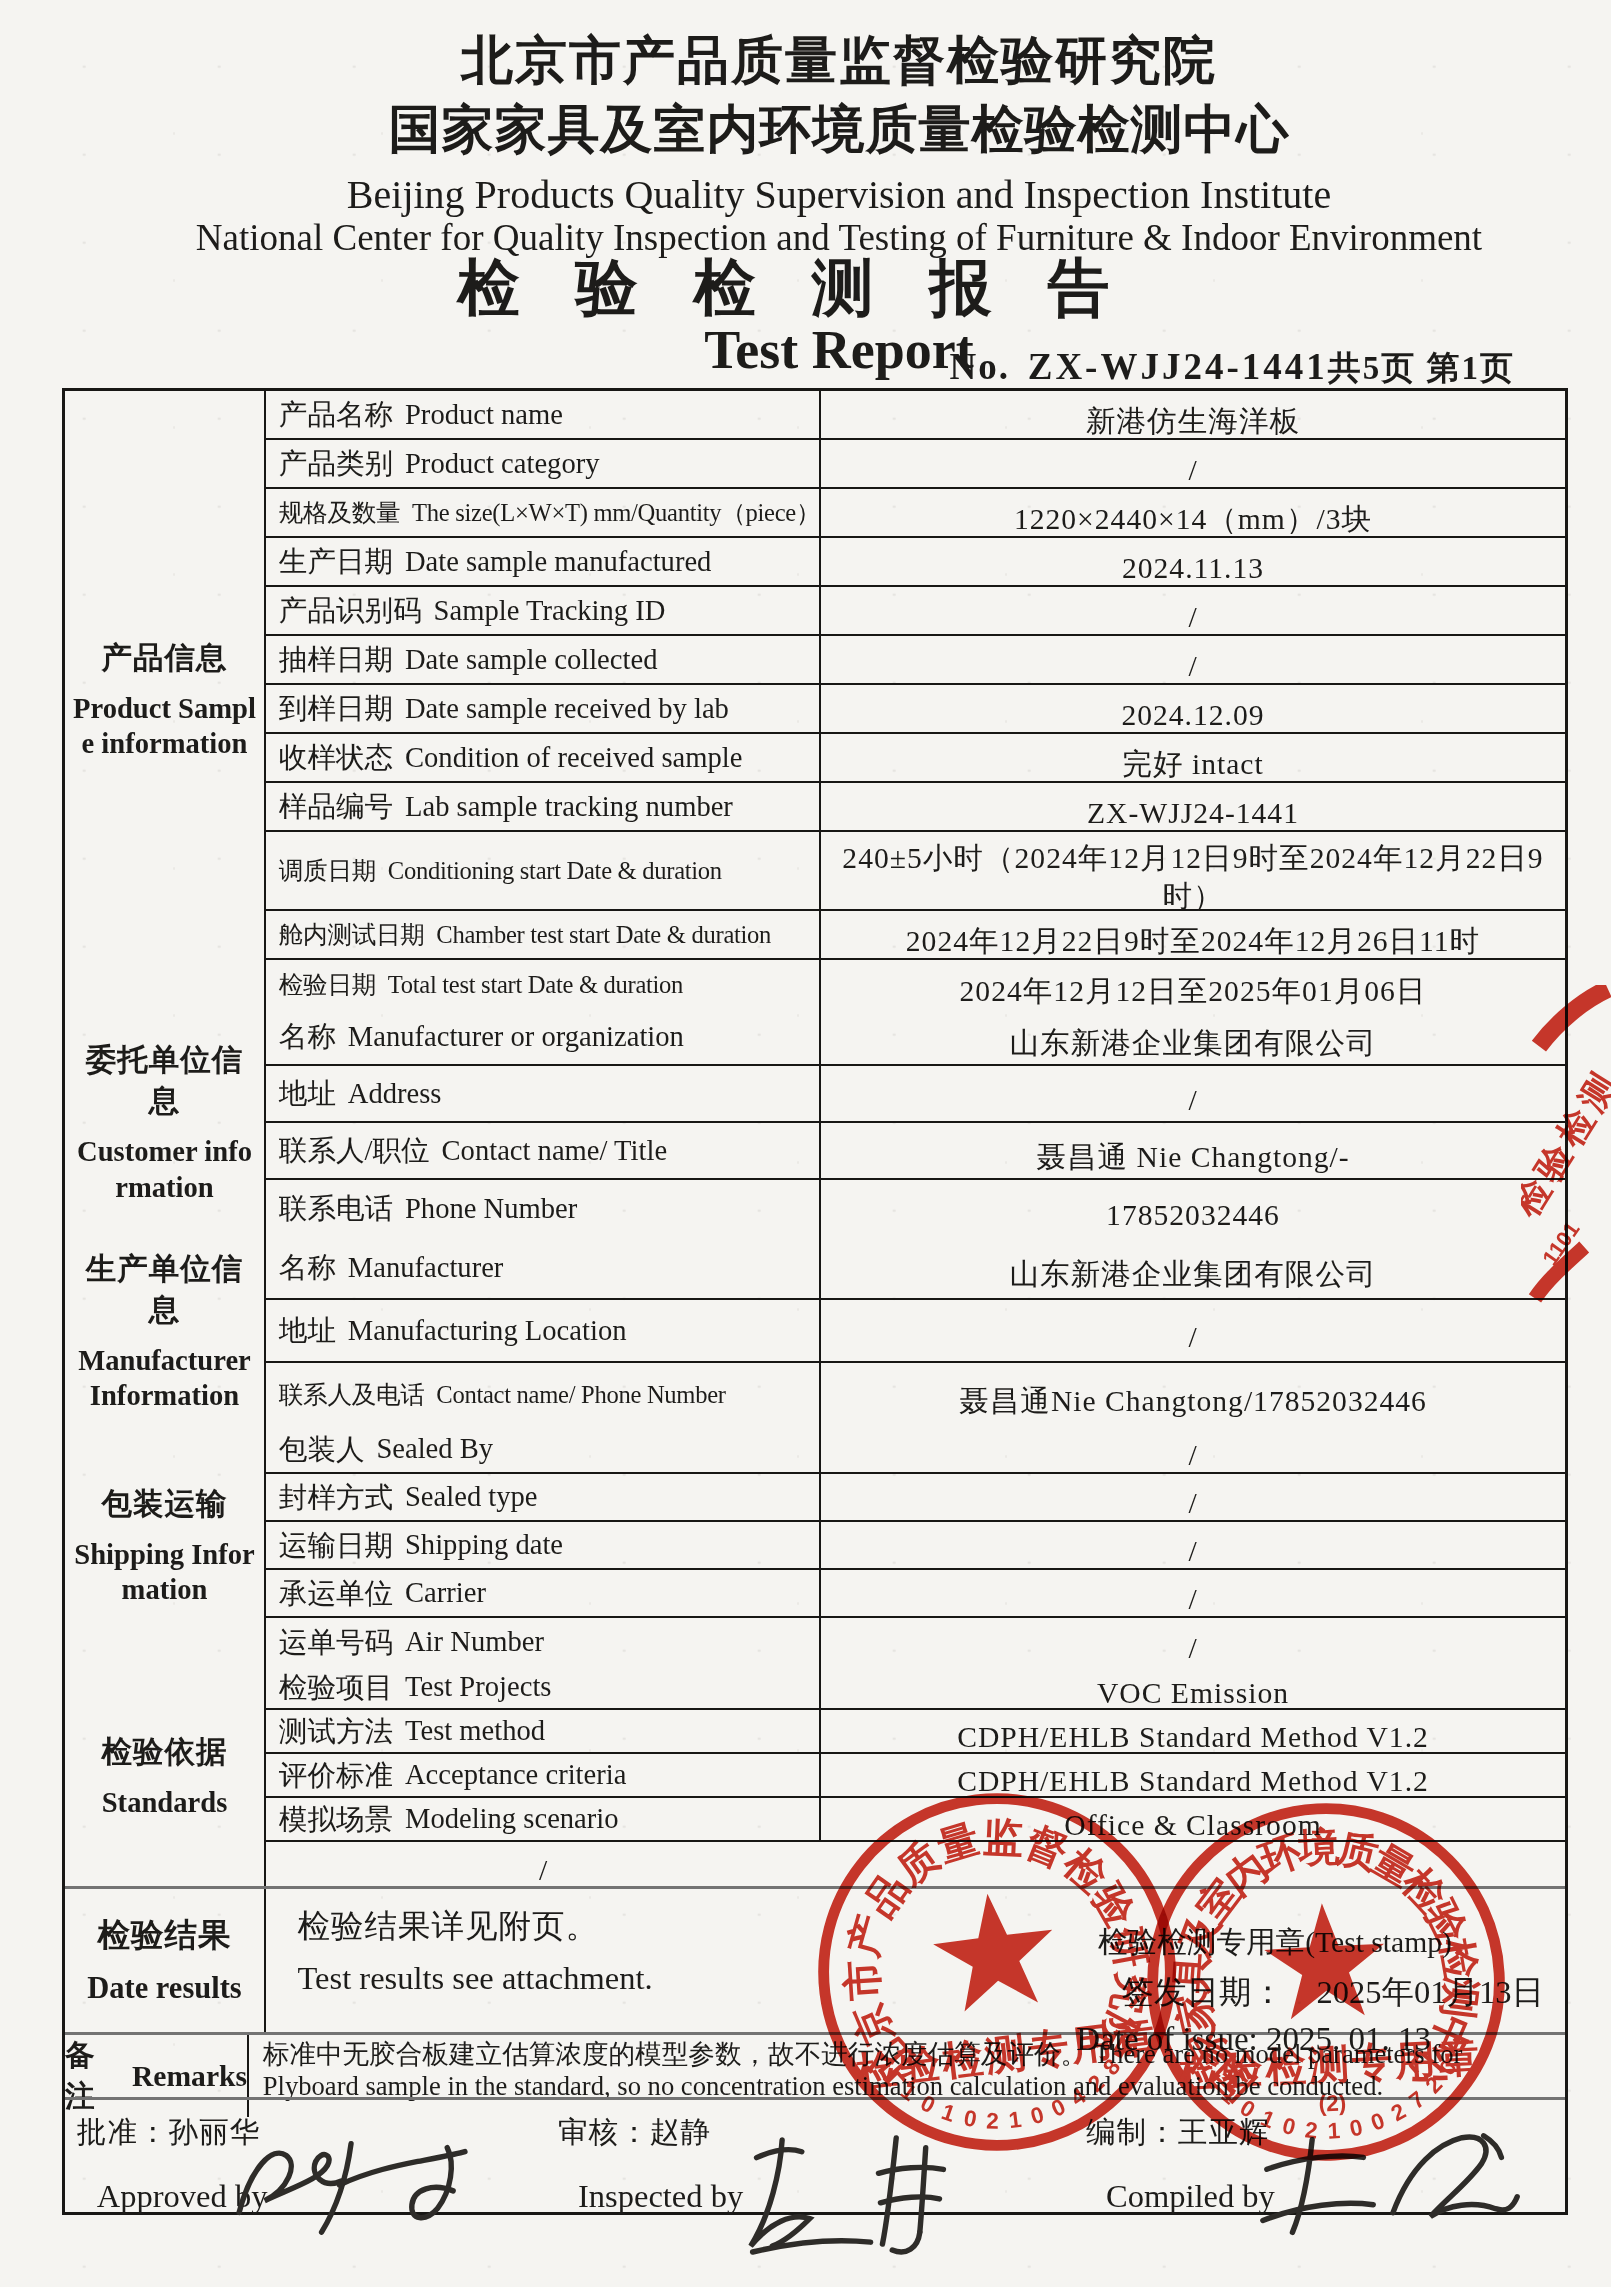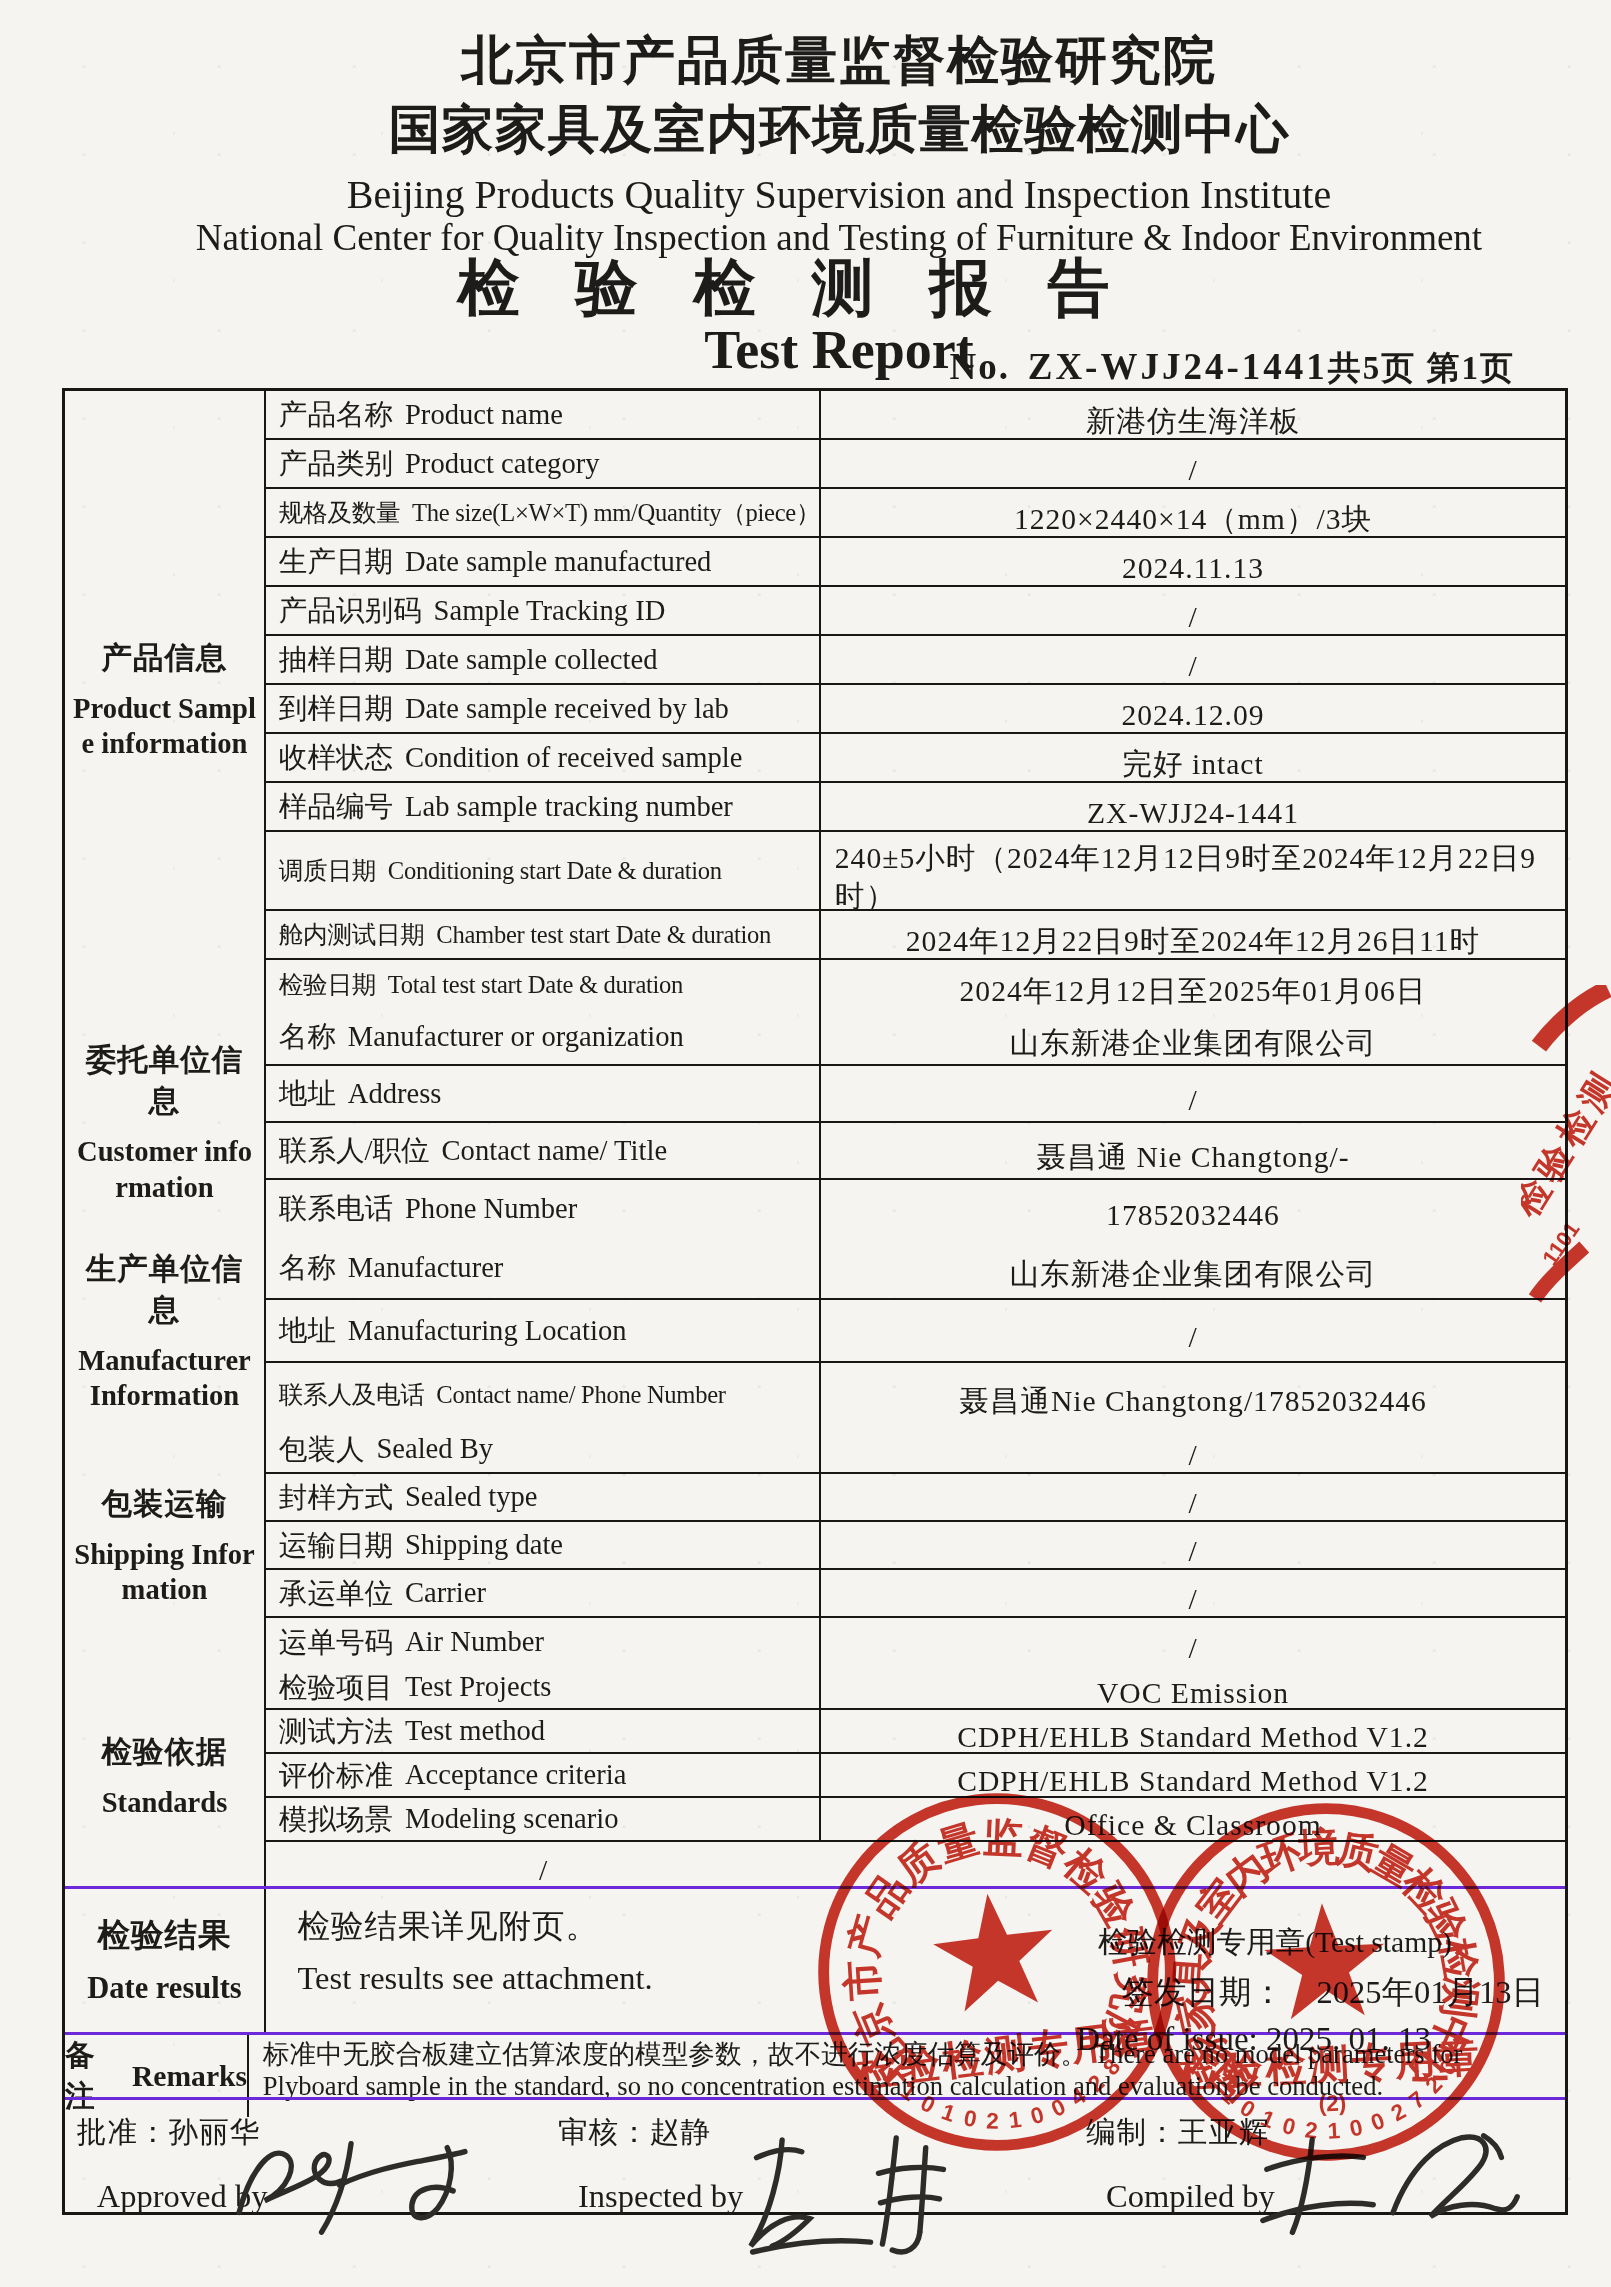--- a/index.html
+++ b/index.html
@@ -34,33 +34,33 @@
   .h-ten { top:319px; font-size:54px; font-weight:600; }
 
   .no-row { position:absolute; top:345px; left:67px; right:97px; z-index:1;
             display:flex; justify-content:flex-end; align-items:baseline;font-weight:bold; }
   .no-label { font-size:37px; letter-spacing:2px; }
   .no-val { margin-left:17.7px; letter-spacing:3px; }
   .pagination { font-size:33px; letter-spacing:2px; }
 
   .rtable { position:absolute; left:62px; top:388px; width:1506px; z-index:1;
             border:3.4px solid #181715; background:transparent; }
-  .rtable > div + div { border-top:3px solid #6d28d9; }
+  .rtable > div + div { border-top:3px solid #737373; }
 
   .sect { display:grid; grid-template-columns:201px 555px 1fr; }
   .slabel { border-right:2.5px solid #181715; display:flex; flex-direction:column;
             align-items:center; justify-content:center; gap:11.8px; text-align:center; padding:3.9px 5.9px; }
   .scn { font-family:"Liberation Sans","DejaVu Sans",sans-serif; font-weight:700;
          font-size:30.5px; letter-spacing:1px; }
   .sen { font-weight:700; font-size:28.6px; line-height:1.25; width:187px;
          word-break:break-all; margin:0 auto; }
   .rt { display:flex; align-items:center; gap:11.8px; padding:0 5.9px 0 12.8px;
         border-right:2.5px solid #181715; white-space:nowrap; overflow:hidden; font-size:28.6px; }
   .rt.tight { font-size:24.6px; letter-spacing:-0.3px; }
-  .rv { display:flex; align-items:center; justify-content:center; text-align:left;
+  .rv { display:flex; align-items:center; justify-content:center; text-align:center;
         padding:2px 13.8px; font-size:29.6px; line-height:1.3; letter-spacing:1px;margin-top:13px; }
   .bb { border-bottom:2.5px solid #181715; }
 
   .results-row { display:grid; grid-template-columns:201px 1fr; height:146px; }
   .res-label .scn { font-size:32.5px; }
   .res-label .sen { font-size:30.5px; width:auto; word-break:normal; }
   .results-body { position:relative; }
   .res-cn { position:absolute; left:31.5px; top:15.8px; font-size:32.5px; letter-spacing:1px; }
   .res-en { position:absolute; left:31.5px; top:71px; font-size:32.5px; }
   .stamp-info { position:absolute; left:832px; top:33px; }

